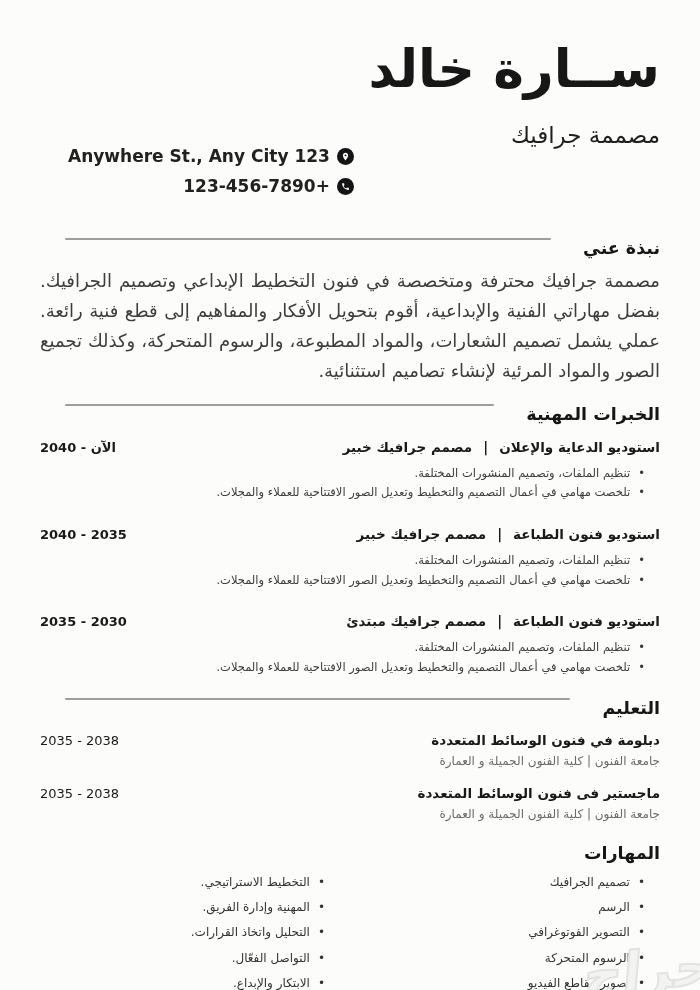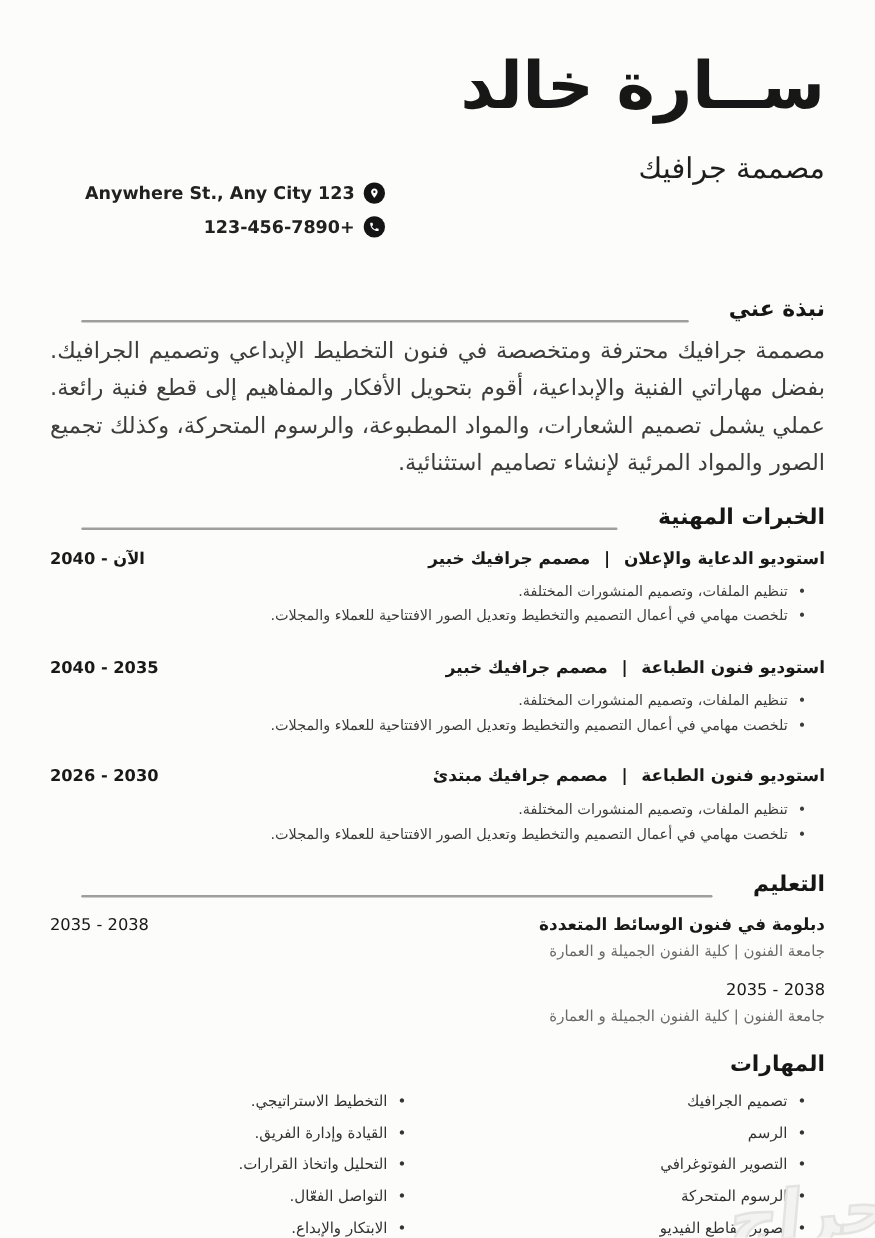--- a/index.html
+++ b/index.html
@@ -11,24 +11,24 @@
   .page{padding:0 40px;position:relative;height:100%;box-sizing:border-box}
 
   
   .hdr{position:relative;height:238px}
   .name{padding-top:40px;text-align:right;font-size:52px;font-weight:bold;line-height:1.12;color:#171717}
   .jobtitle{text-align:right;font-size:23px;margin-top:24px;color:#1e1e1e}
   .contact{position:absolute;top:146px;left:28px;display:flex;flex-direction:column;gap:10px;align-items:stretch}
   .c-row{display:flex;align-items:center;gap:7px;justify-content:flex-start}
   .c-icon{width:17px;height:17px;border-radius:50%;background:#141414;display:flex;align-items:center;justify-content:center;flex:none}
   .c-icon svg{width:9px;height:9px;fill:#ffffff}
-  .c-text{font-size:14px;font-weight:bold;color:#212121;direction:ltr;white-space:nowrap}
-
-  
-  .sec-head{display:flex;align-items:flex-end}
+  .c-text{font-size:17px;font-weight:bold;color:#212121;direction:ltr;white-space:nowrap}
+
+  
+  .sec-head{display:flex;align-items:flex-start}
   .sec-title{font-size:17.5px;font-weight:bold;color:#161616;white-space:nowrap}
   .rule{flex:1;height:2px;background:#9e9e9e;margin-left:25px;margin-right:32px;border-radius:1px}
 
   
   .about-p{margin-top:8px;font-size:18px;line-height:1.66;color:#3d3d3d;text-align:justify}
 
   
   .sec-xp{margin-top:18px}
   .xp-head{display:flex;justify-content:space-between;align-items:baseline;margin-top:15px}
   .xp-head + .blist{margin-top:10px}
@@ -150,21 +150,21 @@
       </div>
     </div>
 
     <div class="xp-entry">
       <div class="xp-head">
         <span class="xp-title">
           <span>استوديو فنون الطباعة</span>
           <span class="xp-sep">|</span>
           <span>مصمم جرافيك مبتدئ</span>
         </span>
-        <span class="xp-date" dir="ltr">2026 - 2030</span>
+        <span class="xp-date" dir="ltr">2035 - 2030</span>
       </div>
       <div class="blist">
         <div class="b-row">
           <span class="b-dot">•</span>
           <span>تنظيم الملفات، وتصميم المنشورات المختلفة.</span>
         </div>
         <div class="b-row">
           <span class="b-dot">•</span>
           <span>تلخصت مهامي في أعمال التصميم والتخطيط وتعديل الصور الافتتاحية للعملاء والمجلات.</span>
         </div>
@@ -181,20 +181,21 @@
     <div class="edu-entry">
       <div class="edu-head">
         <span class="edu-degree">دبلومة في فنون الوسائط المتعددة</span>
         <span class="edu-date" dir="ltr">2035 - 2038</span>
       </div>
       <div class="edu-school">جامعة الفنون | كلية الفنون الجميلة و العمارة</div>
     </div>
 
     <div class="edu-entry">
       <div class="edu-head">
+        <span class="edu-degree">ماجستير فى فنون الوسائط المتعددة</span>
         <span class="edu-date" dir="ltr">2035 - 2038</span>
       </div>
       <div class="edu-school">جامعة الفنون | كلية الفنون الجميلة و العمارة</div>
     </div>
   </div>
 
   <div class="sec-skills">
     <div class="sec-title">المهارات</div>
     <div class="skills-cols">
       <div class="skills-col-r">
@@ -226,21 +227,21 @@
         </div>
       </div>
       <div class="skills-col-l">
         <div class="blist">
           <div class="b-row">
               <span class="b-dot">•</span>
               <span>التخطيط الاستراتيجي.</span>
             </div>
           <div class="b-row">
               <span class="b-dot">•</span>
-              <span>القيادة وإدارة الفريق.</span>
+              <span>المهنية وإدارة الفريق.</span>
             </div>
           <div class="b-row">
               <span class="b-dot">•</span>
               <span>التحليل واتخاذ القرارات.</span>
             </div>
           <div class="b-row">
               <span class="b-dot">•</span>
               <span>التواصل الفعّال.</span>
             </div>
           <div class="b-row">

